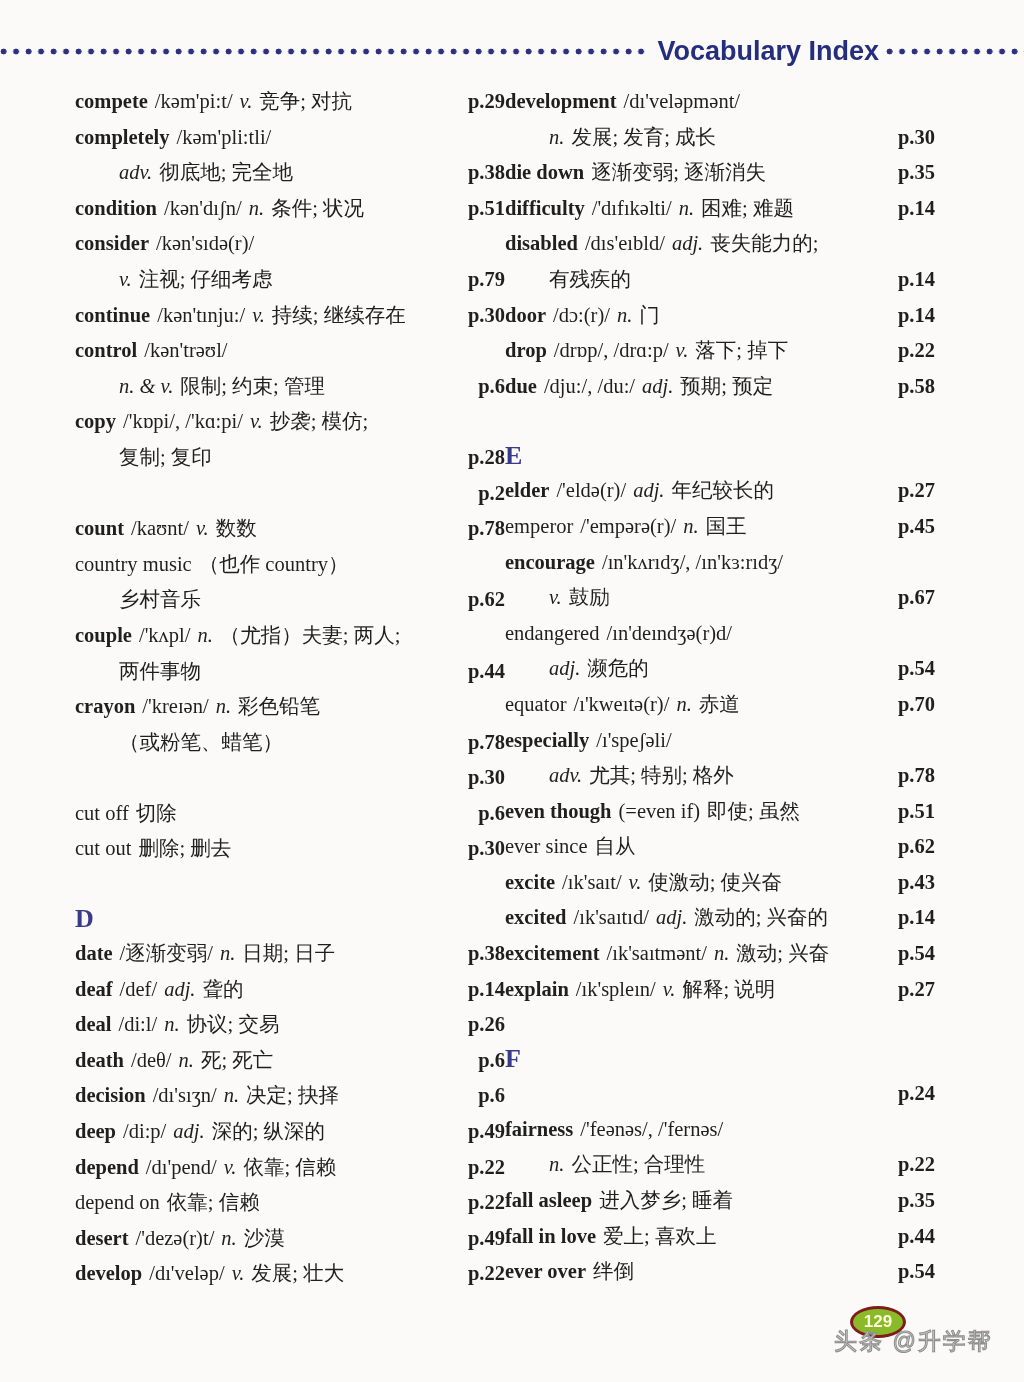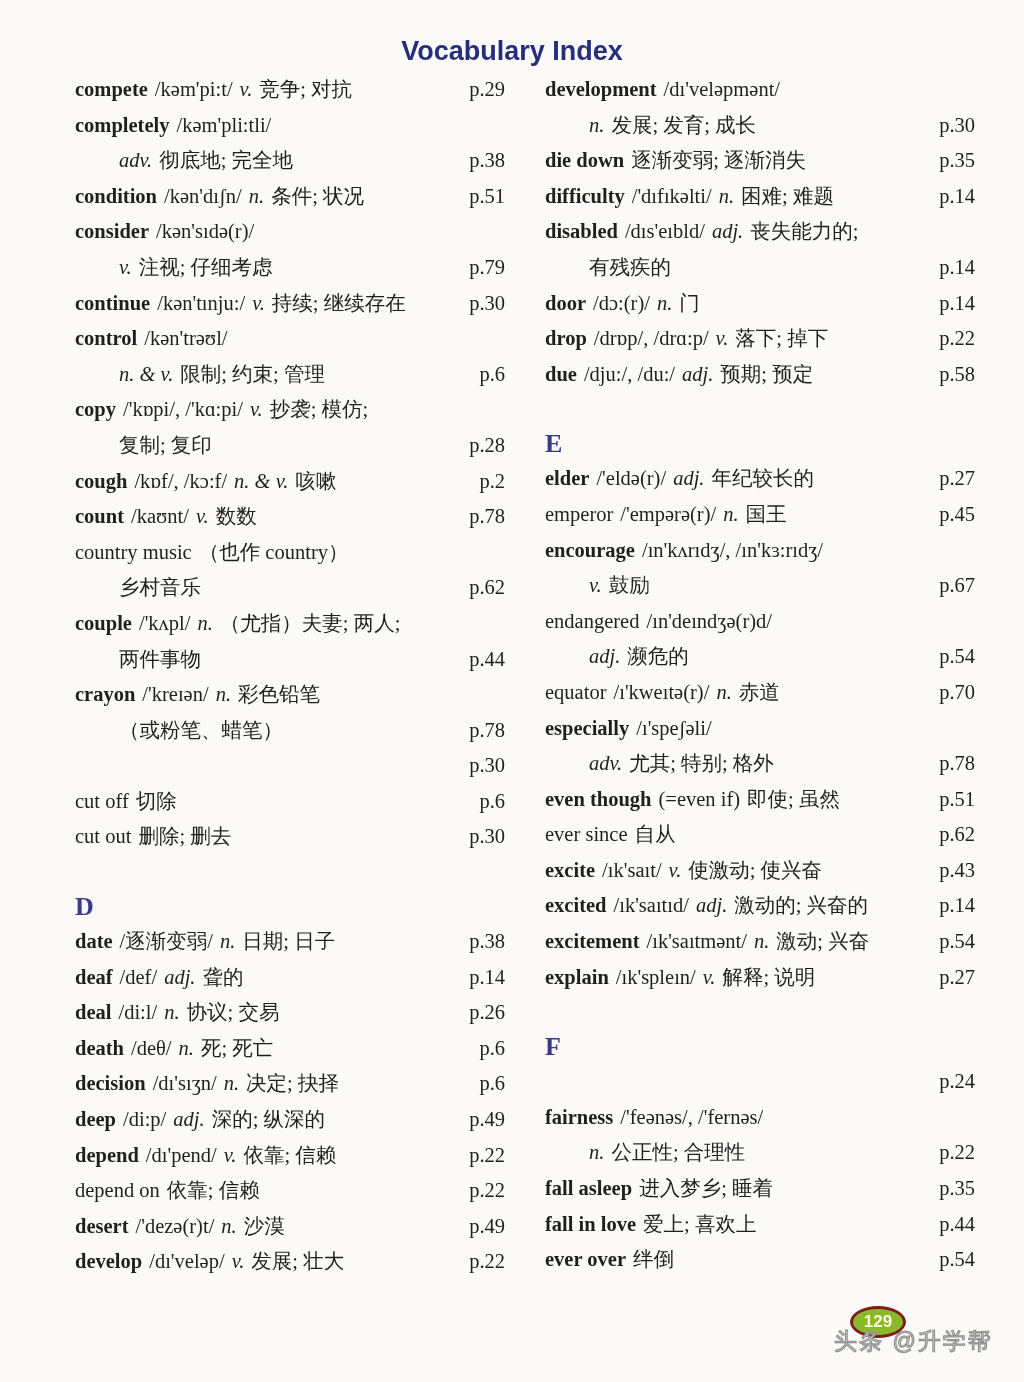--- a/index.html
+++ b/index.html
@@ -2,39 +2,39 @@
 <html><head>
 <meta charset="utf-8">
 <style>
   html,body{margin:0;padding:0;}
   body{
     width:1024px;height:1382px;position:relative;overflow:hidden;
     background:#fbfaf8;color:#1f1f1f;
     font-family:"Liberation Serif", serif;
   }
   
-  .header{position:absolute;top:36px;left:0;right:0;height:30px;display:flex;align-items:center;flex-direction:column;}
+  .header{position:absolute;top:36px;left:0;right:0;height:30px;display:flex;align-items:center;}
   .dots{height:7px;background-image:radial-gradient(circle at 3.5px 3.5px,#2b3080 2.7px,transparent 3.2px);
         background-size:12.5px 7px;background-repeat:repeat-x;}
   .dots-left{flex:1;}
   .dots-right{width:138px;}
   .header-title{
     font-family:"Liberation Sans", sans-serif;font-weight:bold;font-size:27px;
     color:#242e7d;padding:0 7px;white-space:nowrap;
   }
   
-  .page{position:absolute;top:72px;left:75px;display:flex;gap:40px;}
+  .page{position:absolute;top:84px;left:75px;display:flex;}
   .col{width:430px;}
   .line{display:flex;align-items:baseline;height:35.6px;line-height:35.6px;font-size:20.5px;white-space:nowrap;}
   .txt{white-space:nowrap;}
   .seg + .seg{margin-left:7px;}
   .w{font-weight:normal;}
   .w.bold{font-weight:bold;}
   .i{font-style:italic;}
-  .pg{margin-left:auto;padding-left:6px;}
+  .pg{margin-left:auto;padding-left:6px;font-weight:bold;}
   .cont .txt{padding-left:44px;}
   .sec{margin-top:33px;height:36px;line-height:38px;font-weight:bold;font-size:26px;color:#3a3a8c;}
   
   .badge{
     position:absolute;left:850px;top:1306px;width:50px;height:26px;
     background:#8ab929;border:3px solid #7f1d1d;border-radius:50%;
     display:flex;align-items:center;justify-content:center;
     color:#fdf9d8;font-family:"Liberation Sans", sans-serif;font-weight:bold;font-size:17px;
   }
   .watermark{
@@ -90,21 +90,20 @@
           <span class="pg">p.6</span>
         </div>
         <div class="line">
           <span class="txt"><span class="seg w bold">copy</span><span class="seg r">/'kɒpi/, /'kɑ:pi/</span><span class="seg i">v.</span><span class="seg z">抄袭; 模仿;</span></span>
         </div>
         <div class="line cont">
           <span class="txt"><span class="seg z">复制; 复印</span></span>
           <span class="pg">p.28</span>
         </div>
         <div class="line">
-          <span class="txt"><span class="seg w bold">cough</span><span class="seg r">/kɒf/, /kɔ:f/</span><span class="seg i">n. &amp; v.</span><span class="seg z">咳嗽</span></span>
           <span class="pg">p.2</span>
         </div>
         <div class="line">
           <span class="txt"><span class="seg w bold">count</span><span class="seg r">/kaʊnt/</span><span class="seg i">v.</span><span class="seg z">数数</span></span>
           <span class="pg">p.78</span>
         </div>
         <div class="line">
           <span class="txt"><span class="seg w">country music</span><span class="seg z">（也作 country）</span></span>
         </div>
         <div class="line cont">

